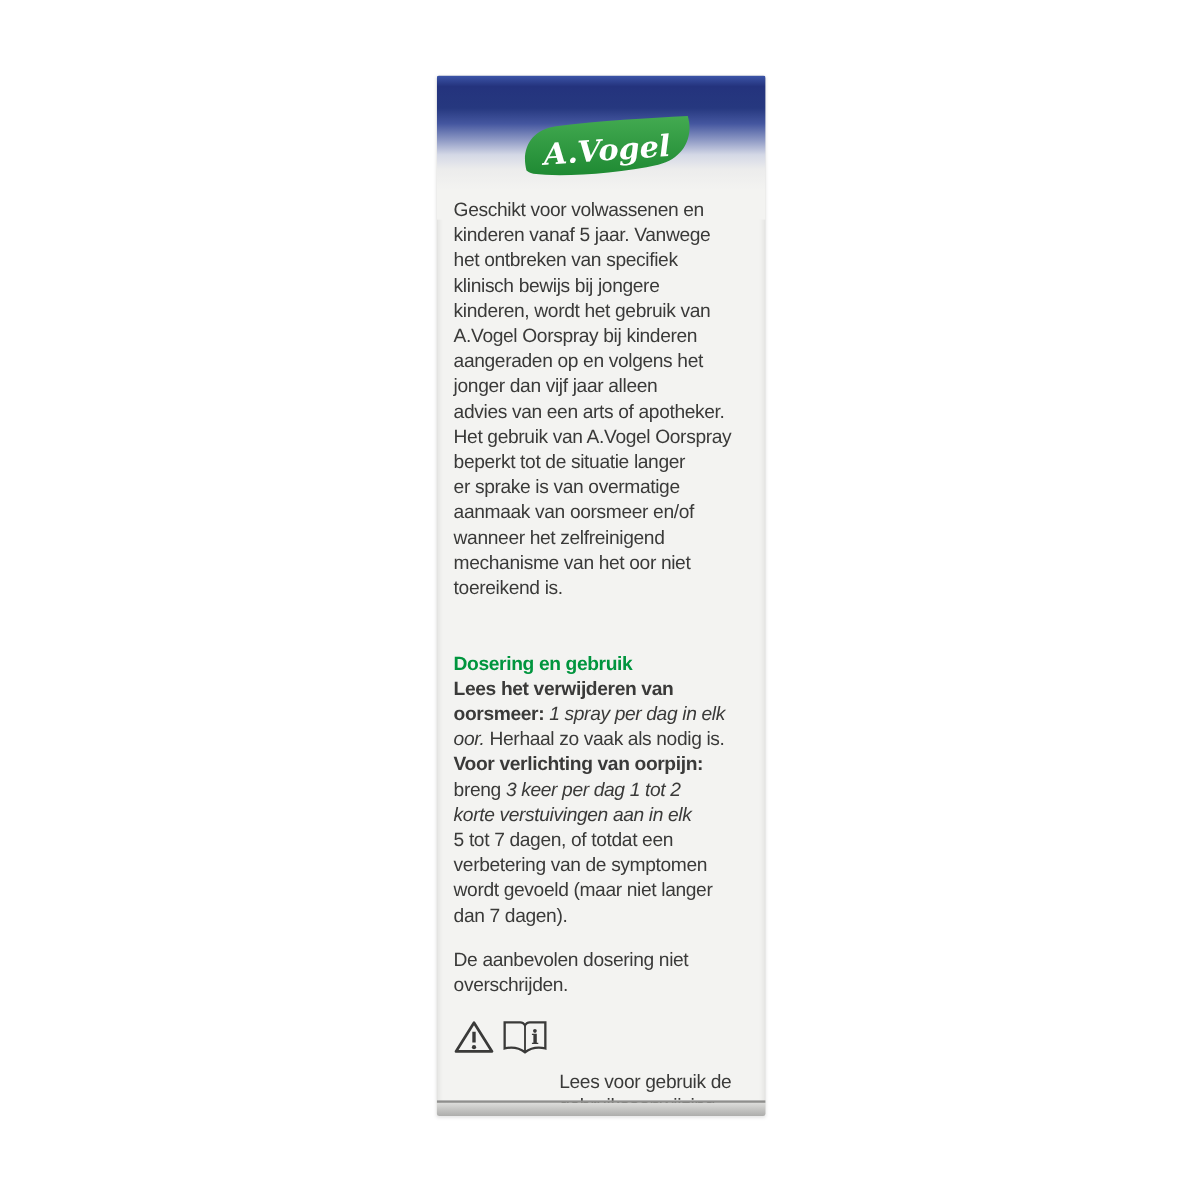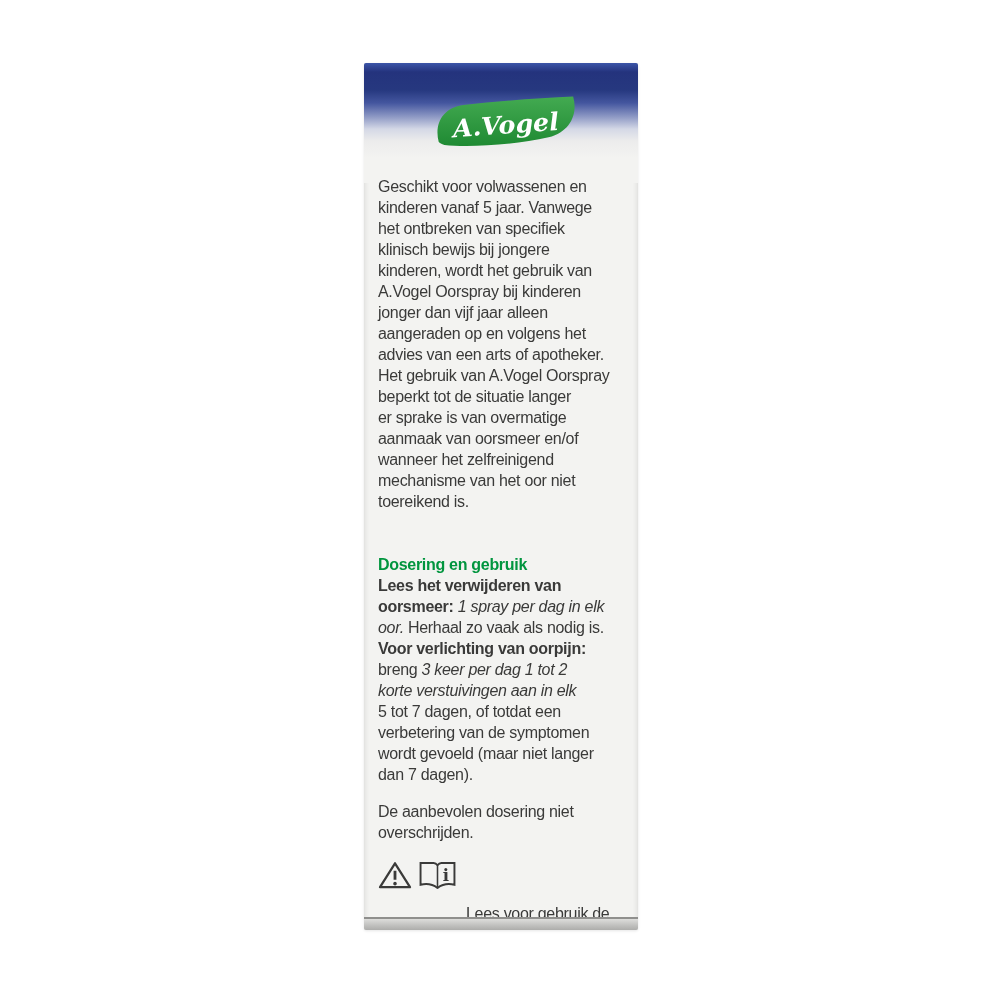--- a/index.html
+++ b/index.html
@@ -43,21 +43,21 @@
     position: absolute;
     left: 70px;
     top: 31px;
     width: 142px;
     height: 62px;
   }
   .logo svg { display: block; width: 100%; height: 100%; }
   .content {
     position: absolute;
     left: 14px;
-    top: 113px;
+    top: 102px;
     width: 248px;
     color: #3a3a39;
     font-size: 16px;
     line-height: 21px;
     letter-spacing: -0.3px;
   }
   .line { white-space: nowrap; }
   .run-b { font-weight: bold; }
   .run-i { font-style: italic; }
   .section-heading {
@@ -108,22 +108,22 @@
 
     <div class="content">
 
       <div class="para">
           <div class="line">Geschikt voor volwassenen en</div>
           <div class="line">kinderen vanaf 5 jaar. Vanwege</div>
           <div class="line">het ontbreken van specifiek</div>
           <div class="line">klinisch bewijs bij jongere</div>
           <div class="line">kinderen, wordt het gebruik van</div>
           <div class="line">A.Vogel Oorspray bij kinderen</div>
+          <div class="line">aangeraden op en volgens het</div>
           <div class="line">jonger dan vijf jaar alleen</div>
-          <div class="line">aangeraden op en volgens het</div>
           <div class="line">advies van een arts of apotheker.</div>
           <div class="line">Het gebruik van A.Vogel Oorspray</div>
           <div class="line">beperkt tot de situatie langer</div>
           <div class="line">er sprake is van overmatige</div>
           <div class="line">aanmaak van oorsmeer en/of</div>
           <div class="line">wanneer het zelfreinigend</div>
           <div class="line">mechanisme van het oor niet</div>
           <div class="line">toereikend is.</div>
         </div>
 

